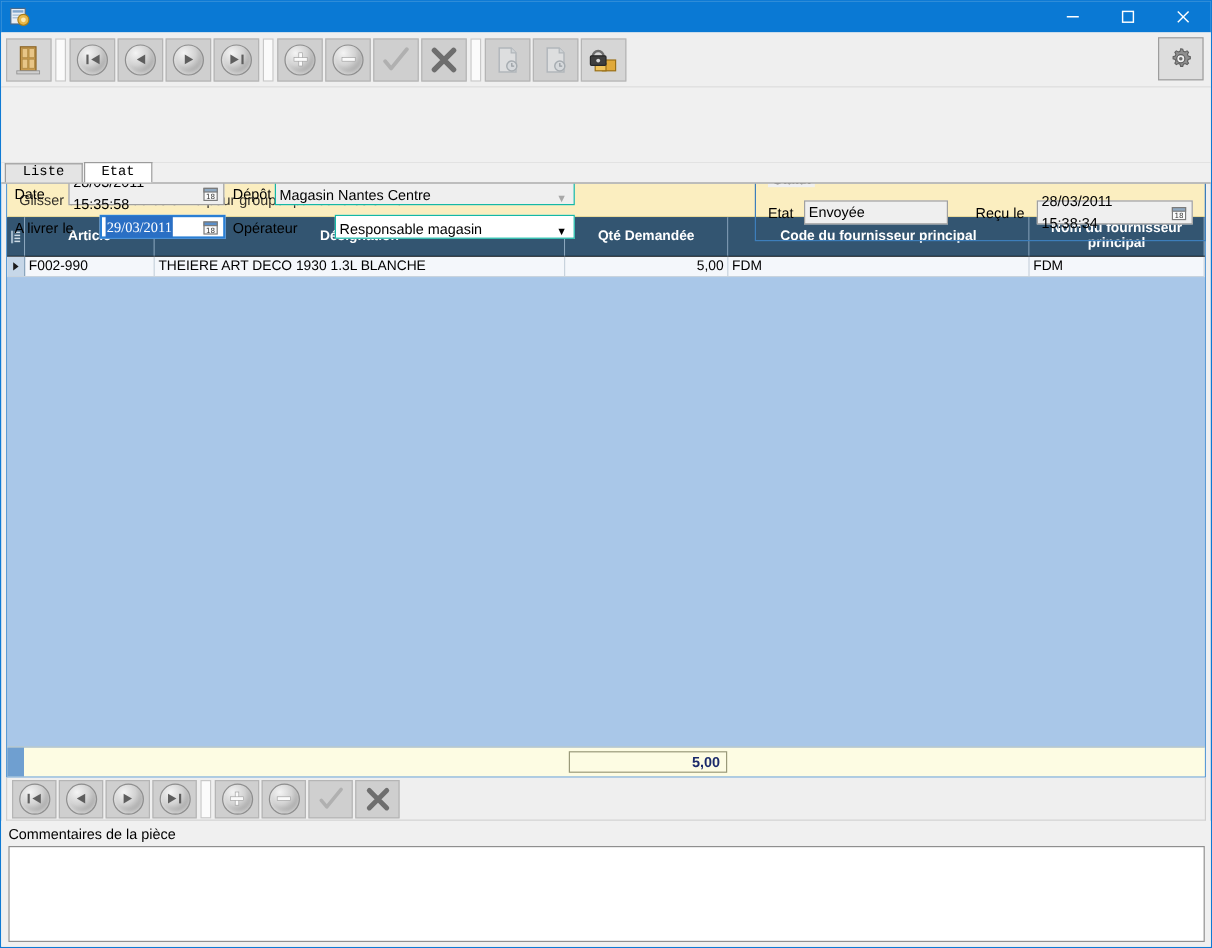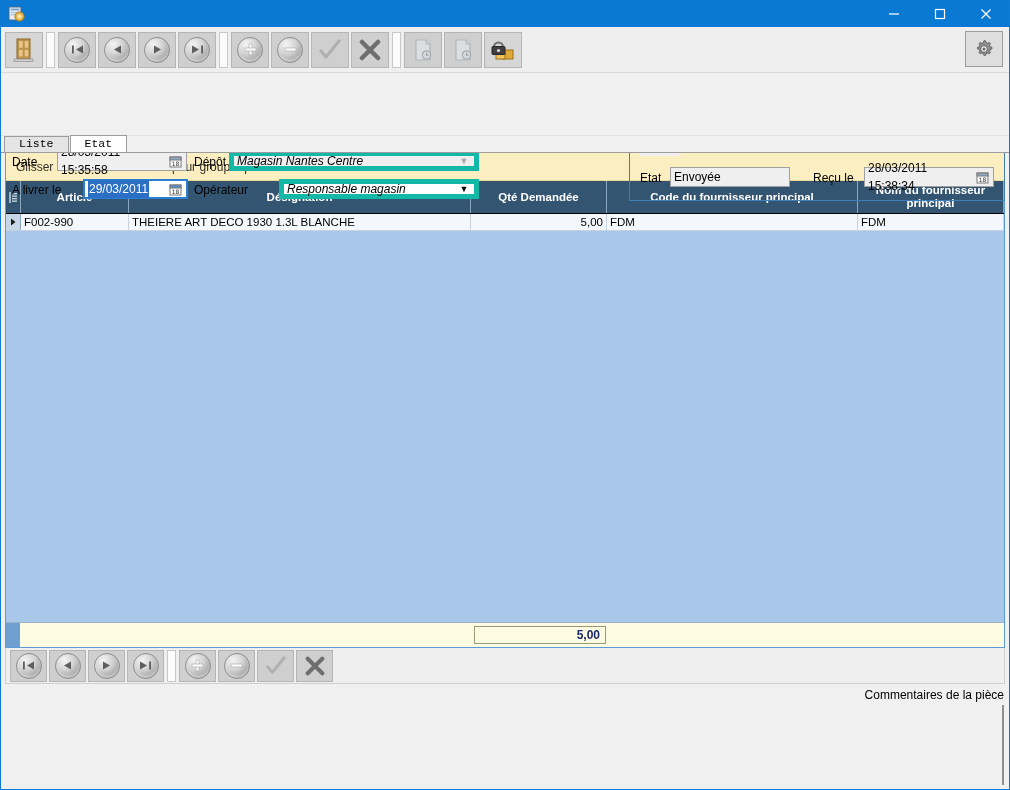--- a/index.html
+++ b/index.html
@@ -66,25 +66,25 @@
     font-size:12px;line-height:18px;padding:0 3px;
     display:flex;align-items:center;
     font-family:"Liberation Sans","DejaVu Sans",sans-serif;
   }
   .fld.ro{background:#efefef;}
   .fld .calbtn{
     margin-left:auto;width:15px;height:15px;flex:0 0 15px;
     display:flex;align-items:center;justify-content:center;
   }
   .fld.focused{border:2px solid #2a7fd4;}
-  .selectedtext{background:#2a6fc4;color:#fff;padding:0 1px;}
+  .selectedtext{background:#2a6fc4;color:#fff;padding:0 1px;font-family:Liberation Serif, serif;}
   .combo{
     position:absolute;box-sizing:border-box;height:20px;
-    border:5px solid #14b8a6;background:#fff;
-    font-size:12px;display:flex;align-items:center;padding:0 3px;font-style:italic;
+    border:1px solid #14b8a6;background:#fff;
+    font-size:12px;display:flex;align-items:flex-end;padding:0 3px;
   }
   .combo.disabled{background:#efefef;}
   .combo .arw{margin-left:auto;width:14px;text-align:center;font-size:9px;line-height:1;}
   .combo.disabled .arw{color:#a8a8a8;}
   
   .group{
     position:absolute;box-sizing:border-box;
     border:1px solid #3d7ebb;
   }
   .group-title{
@@ -169,21 +169,21 @@
   .bbtn{
     width:37px;height:32px;margin:0 1px;background:#cfcfcf;
     border:1px solid #b5b5b5;box-sizing:border-box;
     display:flex;align-items:center;justify-content:center;
   }
   .bsep{width:9px;height:32px;margin:0 2px;background:#fbfbfb;border:1px solid #c8c8c8;box-sizing:border-box;}
   
   .comments{
     flex:0 0 105px;height:105px;background:#f0f0f0;
     padding:4px 5px 0 6px;box-sizing:border-box;
-    display:flex;flex-direction:column;align-items:flex-end;
+    display:flex;flex-direction:column;
   }
   .comments-label{font-size:12px;margin-bottom:3px;}
   .comments-box{
     flex:1 1 auto;background:#fff;border:1px solid #8f8f8f;
     box-sizing:border-box;margin-bottom:4px;
   }
   .disabled-ico{opacity:.45;}
 </style>
 </head>
 <body>

